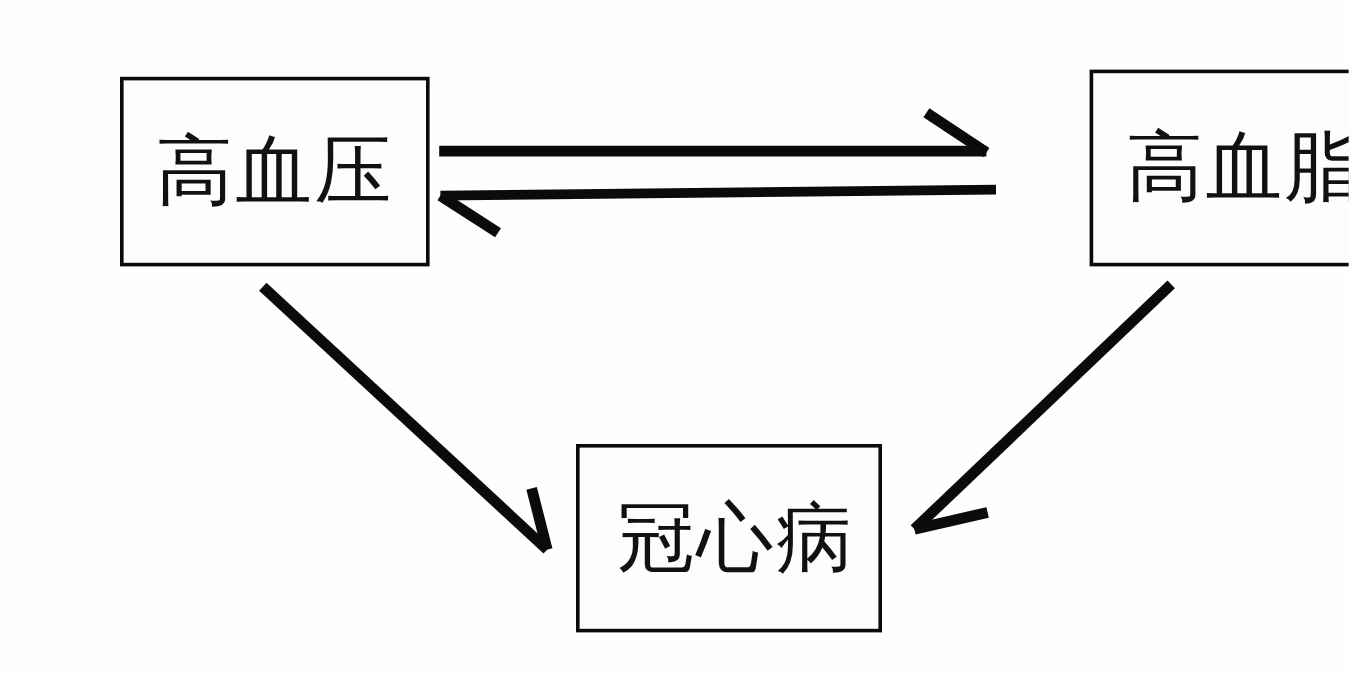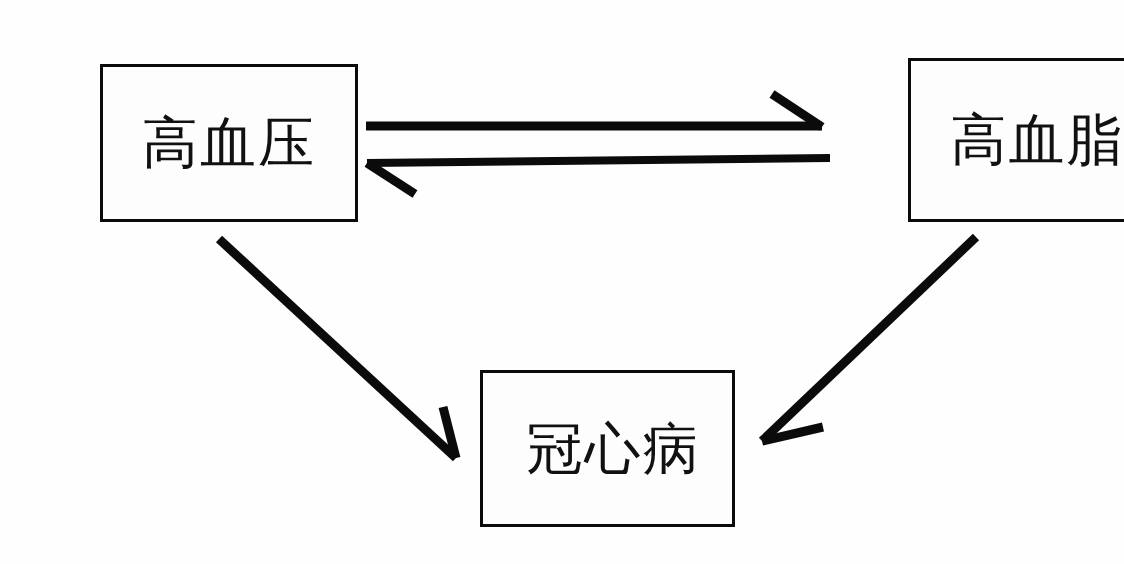--- a/index.html
+++ b/index.html
@@ -29,21 +29,21 @@
     box-sizing: border-box;
     border: 3px solid #0b0b0b;
     background: #fdfdfd;
     display: flex;
     align-items: center;
     justify-content: center;
     z-index: 2;
   }
   .node-label {
     font-family: "Liberation Serif", "DejaVu Serif", serif;
-    font-size: 56px;
+    font-size: 64px;
     line-height: 1;
     color: #111111;
     letter-spacing: 2px;
     white-space: nowrap;
     user-select: none;
   }
   #node-hypertension {
     left: 100px;
     top: 64px;
     width: 258px;

